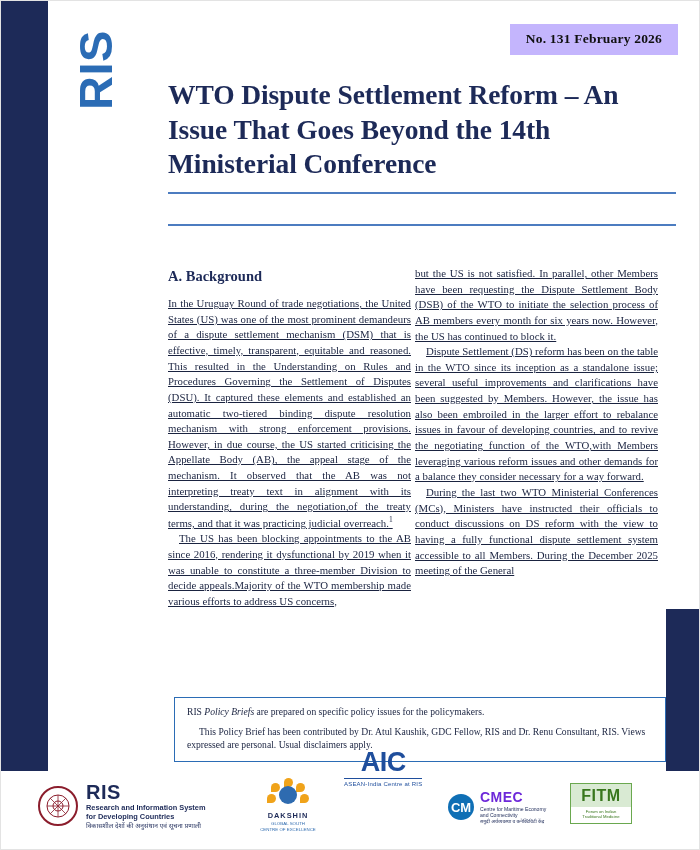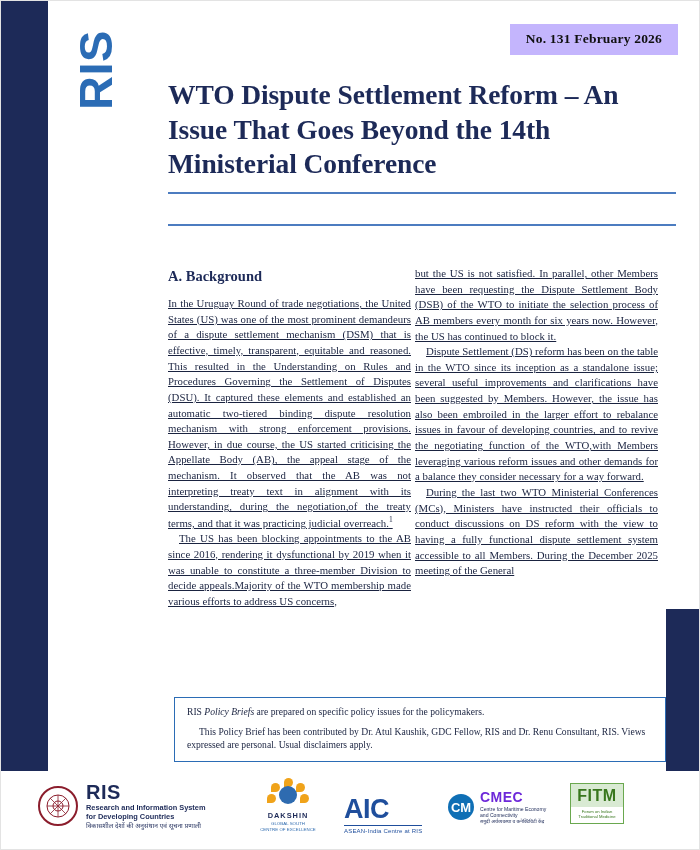--- a/index.html
+++ b/index.html
@@ -273,21 +273,22 @@
     font-size: 4.4px;
     color: #2e6bb0;
     line-height: 1.25;
     margin-top: 1px;
   }
 
   
   .aic-logo {
     position: absolute;
     left: 344px;
-    top: 797px;
+    top: 750px;
+    text-align: center;
   }
   .aic-main {
     font-family: "Liberation Sans", sans-serif;
     font-weight: bold;
     font-size: 27px;
     color: #1f4e9c;
     line-height: 0.95;
     letter-spacing: -0.5px;
   }
   .aic-rule {
@@ -345,21 +346,21 @@
     color: #1d2a58;
     line-height: 1.2;
     margin-top: 1px;
   }
 
   
   .fitm-logo {
     position: absolute;
     left: 570px;
     top: 783px;
-    width: 54px;
+    width: 62px;
     border: 1px solid #6aa84f;
     box-sizing: border-box;
     text-align: center;
     padding-bottom: 3px;
   }
   .fitm-top {
     background: #d9ead3;
     font-family: "Liberation Sans", sans-serif;
     font-weight: bold;
     font-size: 16px;

